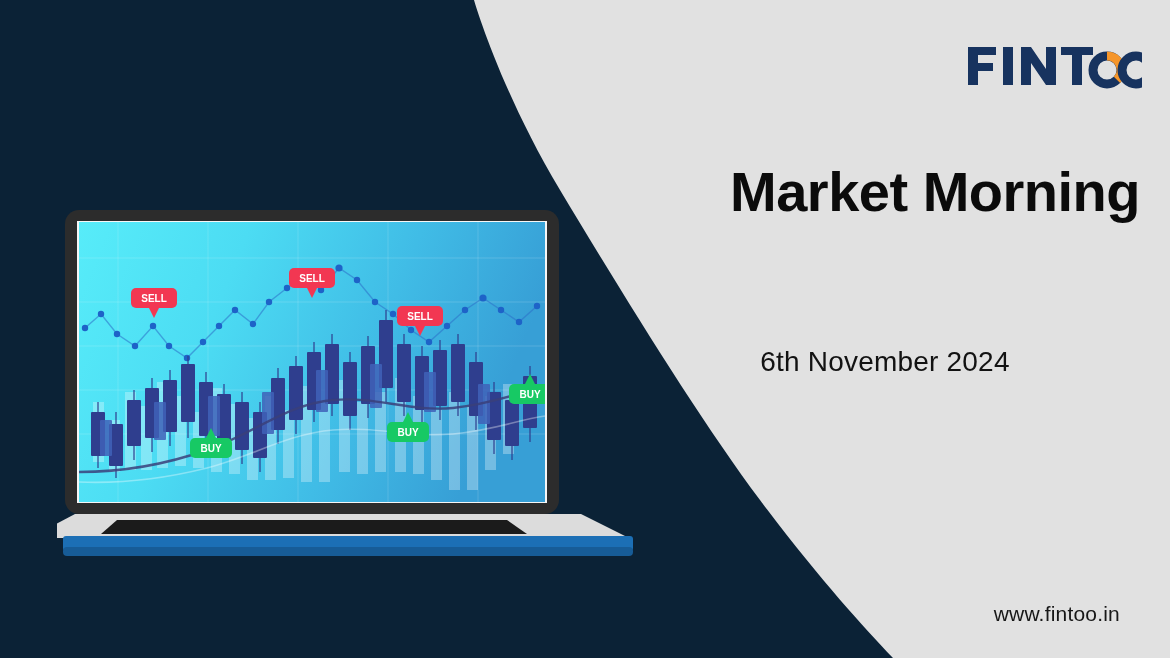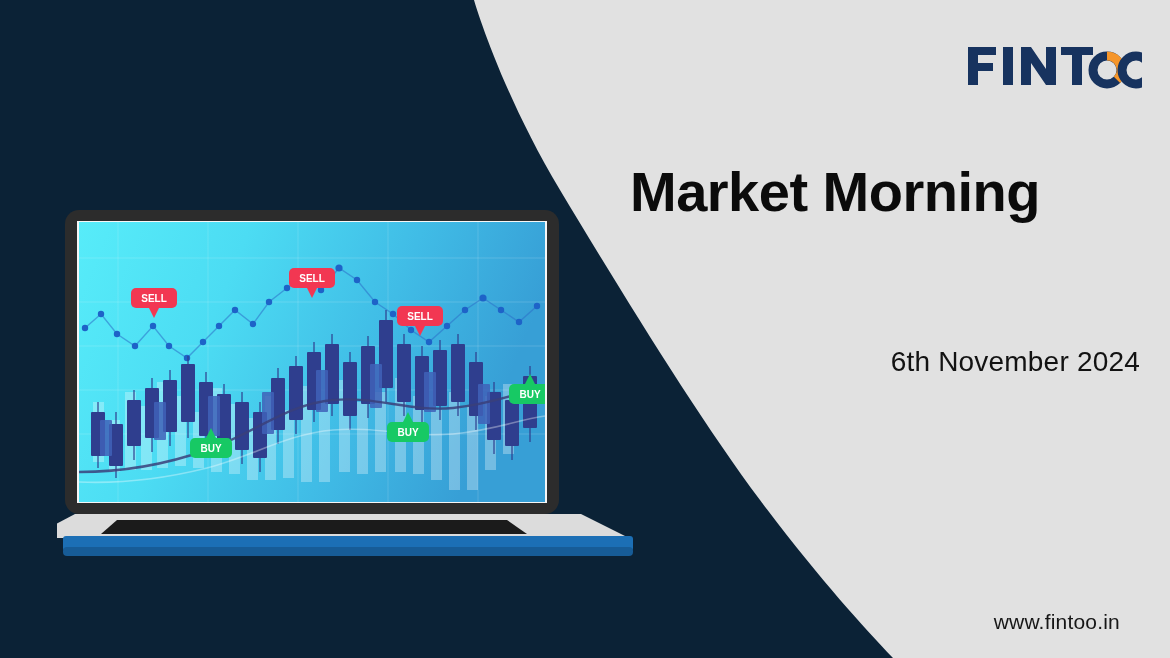--- a/index.html
+++ b/index.html
@@ -40,45 +40,45 @@
     height: 58px;
   }
   .logo svg { display: block; }
 
   
   .headline {
     position: absolute;
     left: 630px;
     top: 152px;
     width: 510px;
-    text-align: left;
+    text-align: right;
     color: #0B0B0B;
     font-weight: 700;
     font-size: 56px;
     line-height: 1.44;
     letter-spacing: -0.5px;
   }
   .headline .l2 { display: block; }
 
   .subdate {
     position: absolute;
     left: 630px;
     top: 346px;
     width: 510px;
-    text-align: right;
+    text-align: center;
     color: #121212;
     font-weight: 400;
     font-size: 28px;
     letter-spacing: 0.2px;
   }
 
   .weburl {
     position: absolute;
     right: 50px;
-    bottom: 24px;
+    bottom: 32px;
     color: #171717;
     font-size: 21px;
     font-weight: 400;
     letter-spacing: 0.2px;
   }
 
   
   .laptop {
     position: absolute;
     left: 57px;

